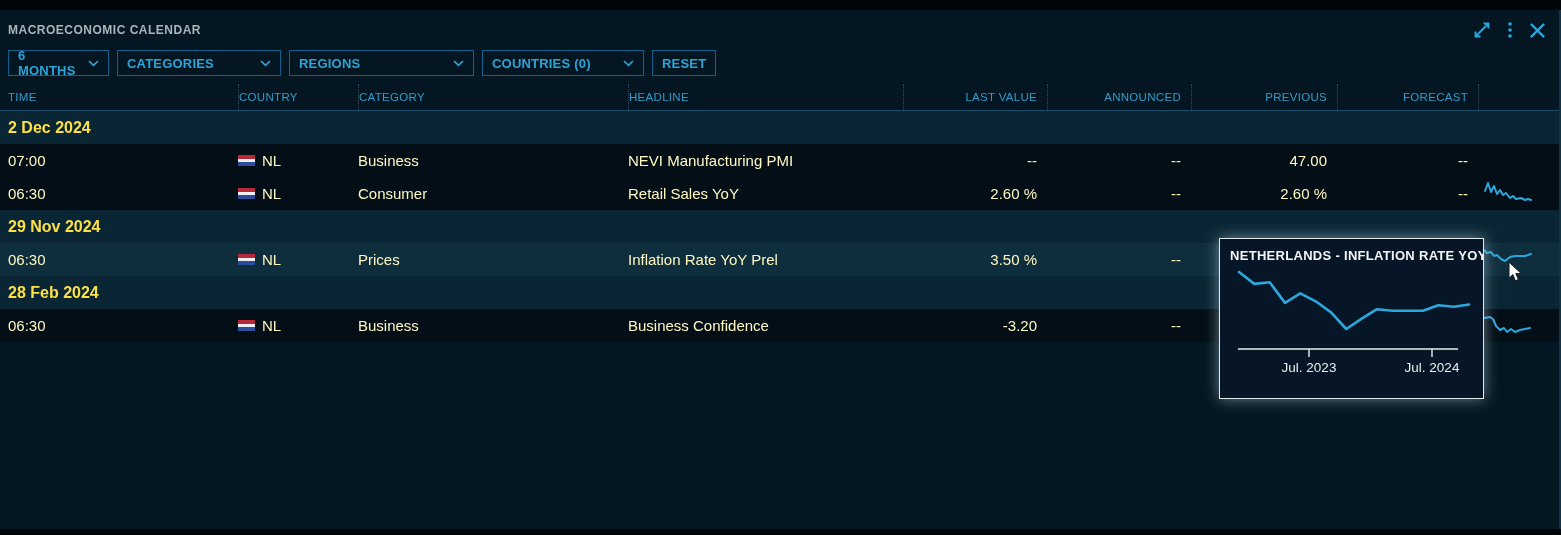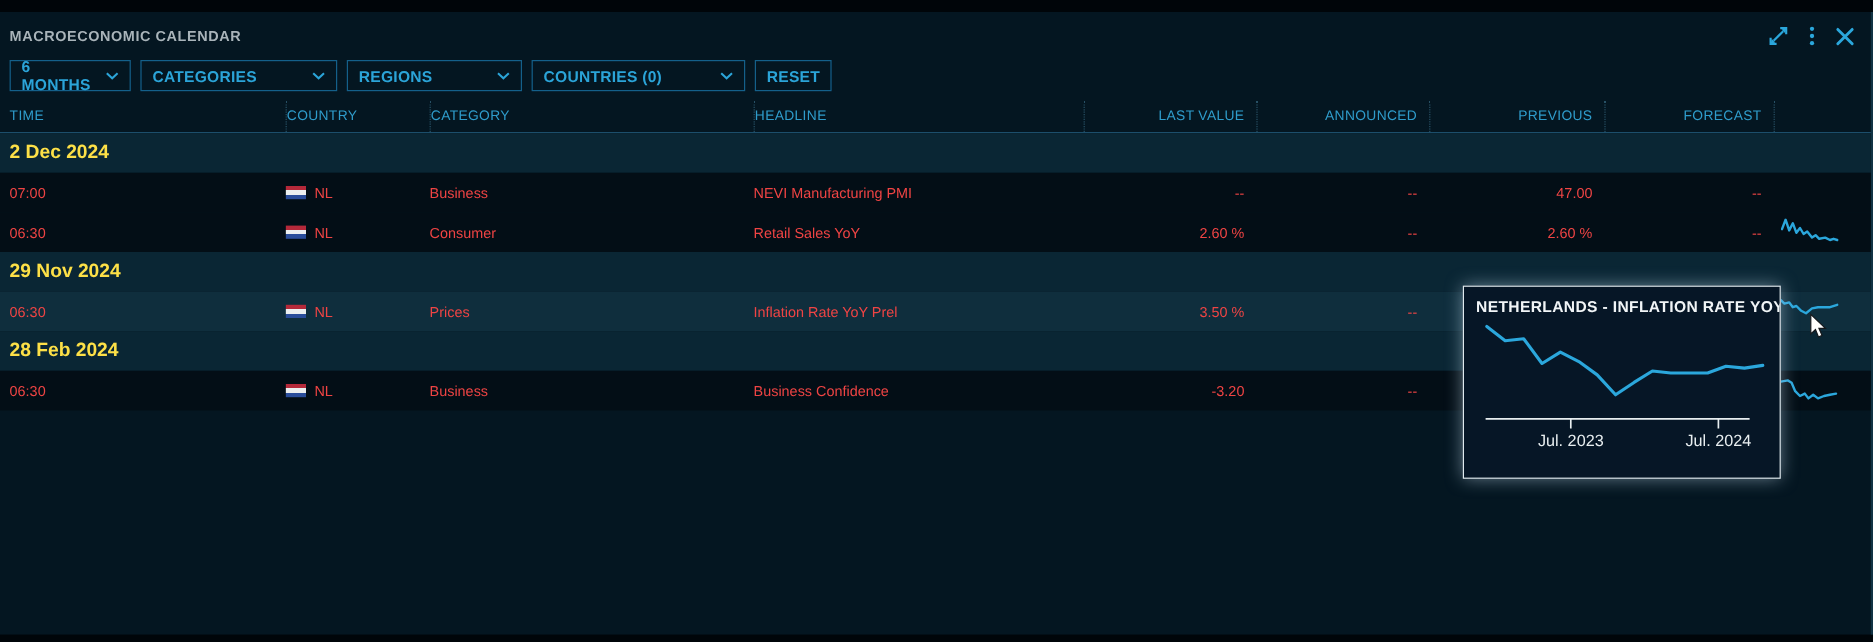--- a/index.html
+++ b/index.html
@@ -12,33 +12,33 @@
 
   .titlebar{display:flex;align-items:center;justify-content:space-between;height:40px;padding:0 12px 0 8px}
   .title{color:#a9b4ba;font-size:12px;font-weight:700;letter-spacing:.5px}
   .icons{display:flex;align-items:center;gap:15px}
   .icon-btn{display:flex;cursor:pointer}
 
   .filters{display:flex;gap:8px;margin-left:8px;height:26px}
   .select,.btn{box-sizing:border-box;border:1px solid #14608a;color:#2ba4d8;background:transparent;
     display:flex;align-items:center;font-size:13px;font-weight:700;letter-spacing:.2px;padding:0 9px;cursor:pointer}
   .select{justify-content:space-between}
-  .w-period{width:101px}.w-cat{width:164px}.w-reg{width:146px}.w-cty{width:178px}
+  .w-period{width:101px}.w-cat{width:164px}.w-reg{width:185px}.w-cty{width:162px}
   .chev{margin-left:8px;display:flex}
 
   .grid{display:grid;grid-template-columns:238px 120px 270px 275px 144px 144px 146px 141px 1fr}
   .thead{margin-top:8px;height:26px;border-bottom:1px solid #1c4e6b}
   .th{color:#2f9ccb;font-size:11.5px;font-weight:400;letter-spacing:.3px;display:flex;align-items:center;cursor:pointer}
   .th.sep{border-left:1px dotted rgba(84,152,186,.45)}
   .th.right{justify-content:flex-end;padding-right:10px}
   .th.first{padding-left:8px}
 
   .daterow{height:33px;background:#0a2634;color:#fde047;font-size:16px;font-weight:700;
     display:flex;align-items:center;padding-left:8px}
-  .row{height:33px;background:#030e16;color:#ef4444;font-size:12px}
+  .row{height:33px;background:#030e16;color:#fef9c3;font-size:15px}
   .row.hover{background:#0f2e3d}
   .cell{display:flex;align-items:center;overflow:hidden}
   .cell.right{justify-content:flex-end;padding-right:10px}
   .cell.first{padding-left:8px}
   .cell.chart{padding-left:6px}
   .flag{width:17px;height:11px;margin-right:7px;flex:0 0 auto;
     background:linear-gradient(#b5293a 0 33.4%,#eceff0 33.4% 66.7%,#2a4d9b 66.7% 100%)}
 
   .tooltip{position:absolute;left:1219px;top:238px;width:263px;height:159px;background:#061626;
     border:1px solid #dfe9ee;box-shadow:0 0 14px rgba(190,215,235,.55);z-index:5}

